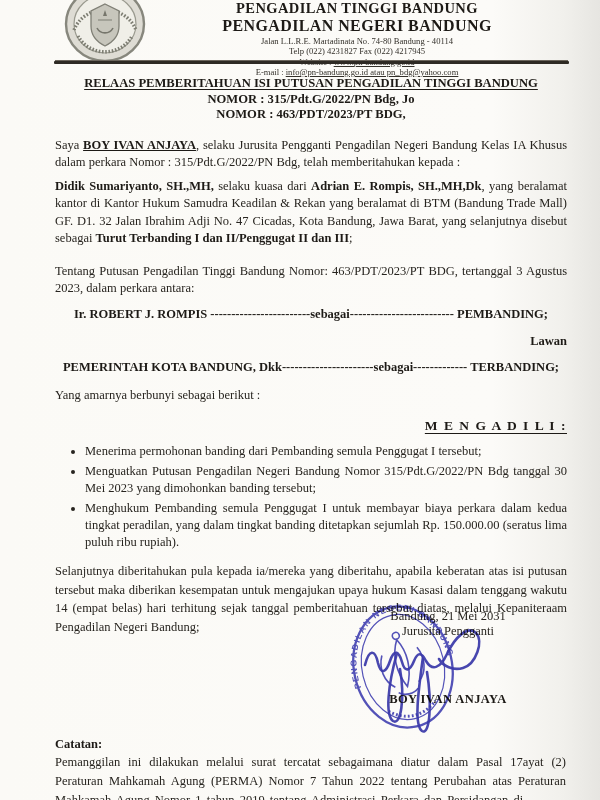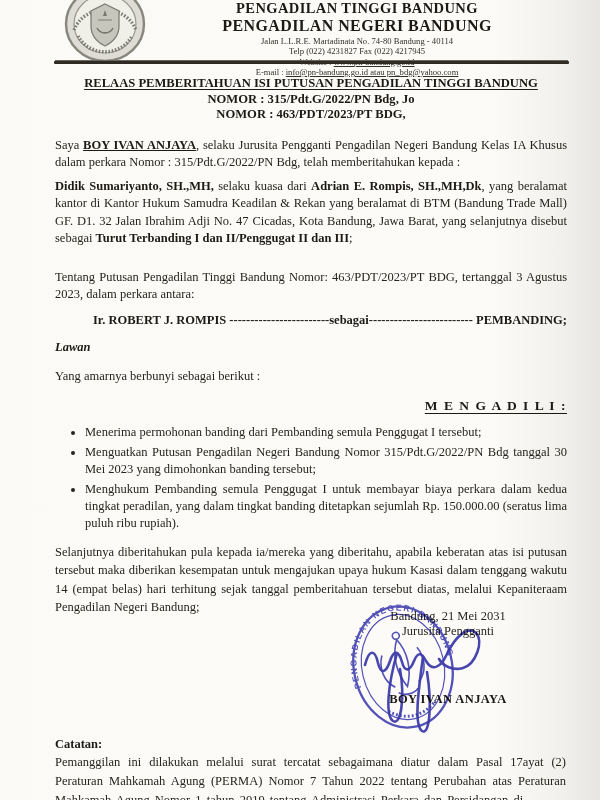--- a/index.html
+++ b/index.html
@@ -21,23 +21,23 @@
   .hdr-small .u { text-decoration:underline; }
   .rule { position:absolute; left:54px; right:31px; top:61px; height:3px; background:#2e2a24; border-radius:1px; box-shadow:0 -2px 0 -1px #6b655c; }
   
   .content { position:absolute; left:55px; right:33px; top:76px; font-size:12.5px; line-height:17.5px; }
   .doc-title { text-align:center; font-weight:bold; font-size:12.6px; line-height:15.5px;
                text-decoration:underline; text-underline-offset:2px; color:#1d1a16; }
   .nomor { text-align:center; font-weight:bold; font-size:12.6px; line-height:15.5px; color:#1d1a16; }
   p { margin:0; text-align:justify; }
   .p-intro { margin-top:14px; }
   .p-recipient { margin-top:6px; }
-  .p-about { margin-top:21px; }
-  .party { margin-top:8px; font-weight:bold; white-space:nowrap; text-align:right; color:#1d1a16; }
-  .versus { margin-top:10px; text-align:left; font-weight:bold; color:#1d1a16;font-style:italic; }
+  .p-about { margin-top:15px; }
+  .party { margin-top:8px; font-weight:bold; white-space:nowrap; text-align:center; color:#1d1a16; }
+  .versus { margin-top:10px; text-align:right; font-weight:bold; color:#1d1a16; }
   .p-amar { margin-top:11px; text-align:left; }
   .mengadili { margin-top:12px; text-align:right; font-weight:bold; font-size:13.5px;
                letter-spacing:1.5px; text-decoration:underline; text-underline-offset:3px; color:#1d1a16; }
   ul.verdict { margin:9px 0 0 0; padding-left:30px; }
   ul.verdict li { margin-bottom:3px; line-height:17px; text-align:justify; }
   .p-notice { margin-top:11px; line-height:18.5px; }
   b.name { color:#1d1a16; }
   .bu { font-weight:bold; text-decoration:underline; color:#1d1a16; }
   
   .sig { position:absolute; left:335px; top:609px; width:226px; text-align:center; font-size:12.5px; line-height:15px; }
@@ -81,20 +81,21 @@
     <div class="nomor">NOMOR : 463/PDT/2023/PT BDG,</div>
 
     <p class="p-intro"><span>Saya </span><span class="bu">BOY IVAN ANJAYA</span><span>, selaku Jurusita Pengganti Pengadilan Negeri Bandung Kelas IA Khusus dalam perkara Nomor : 315/Pdt.G/2022/PN Bdg, telah memberitahukan kepada :</span></p>
 
     <p class="p-recipient"><b class="name">Didik Sumariyanto, SH.,MH,</b><span> selaku kuasa dari </span><b class="name">Adrian E. Rompis, SH.,MH,Dk</b><span>, yang beralamat kantor di Kantor Hukum Samudra Keadilan &amp; Rekan yang beralamat di BTM (Bandung Trade Mall) GF. D1. 32 Jalan Ibrahim Adji No. 47 Cicadas, Kota Bandung, Jawa Barat, yang selanjutnya disebut sebagai </span><b class="name">Turut Terbanding I dan II/Penggugat II dan III</b><span>;</span></p>
 
     <p class="p-about">Tentang Putusan Pengadilan Tinggi Bandung Nomor: 463/PDT/2023/PT BDG, tertanggal 3 Agustus 2023, dalam perkara antara:</p>
 
     <div class="party">Ir. ROBERT J. ROMPIS ------------------------sebagai------------------------- PEMBANDING;</div>
     <div class="versus">Lawan</div>
+    <div class="party">PEMERINTAH KOTA BANDUNG, Dkk----------------------sebagai------------- TERBANDING;</div>
 
     <p class="p-amar">Yang amarnya berbunyi sebagai berikut :</p>
 
     <div class="mengadili">M E N G A D I L I :</div>
 
     <ul class="verdict">
       <li>Menerima permohonan banding dari Pembanding semula Penggugat I tersebut;</li>
       <li>Menguatkan Putusan Pengadilan Negeri Bandung Nomor 315/Pdt.G/2022/PN Bdg tanggal 30 Mei 2023 yang dimohonkan banding tersebut;</li>
       <li>Menghukum Pembanding semula Penggugat I untuk membayar biaya perkara dalam kedua tingkat peradilan, yang dalam tingkat banding ditetapkan sejumlah Rp. 150.000.00 (seratus lima puluh ribu rupiah).</li>
     </ul>

